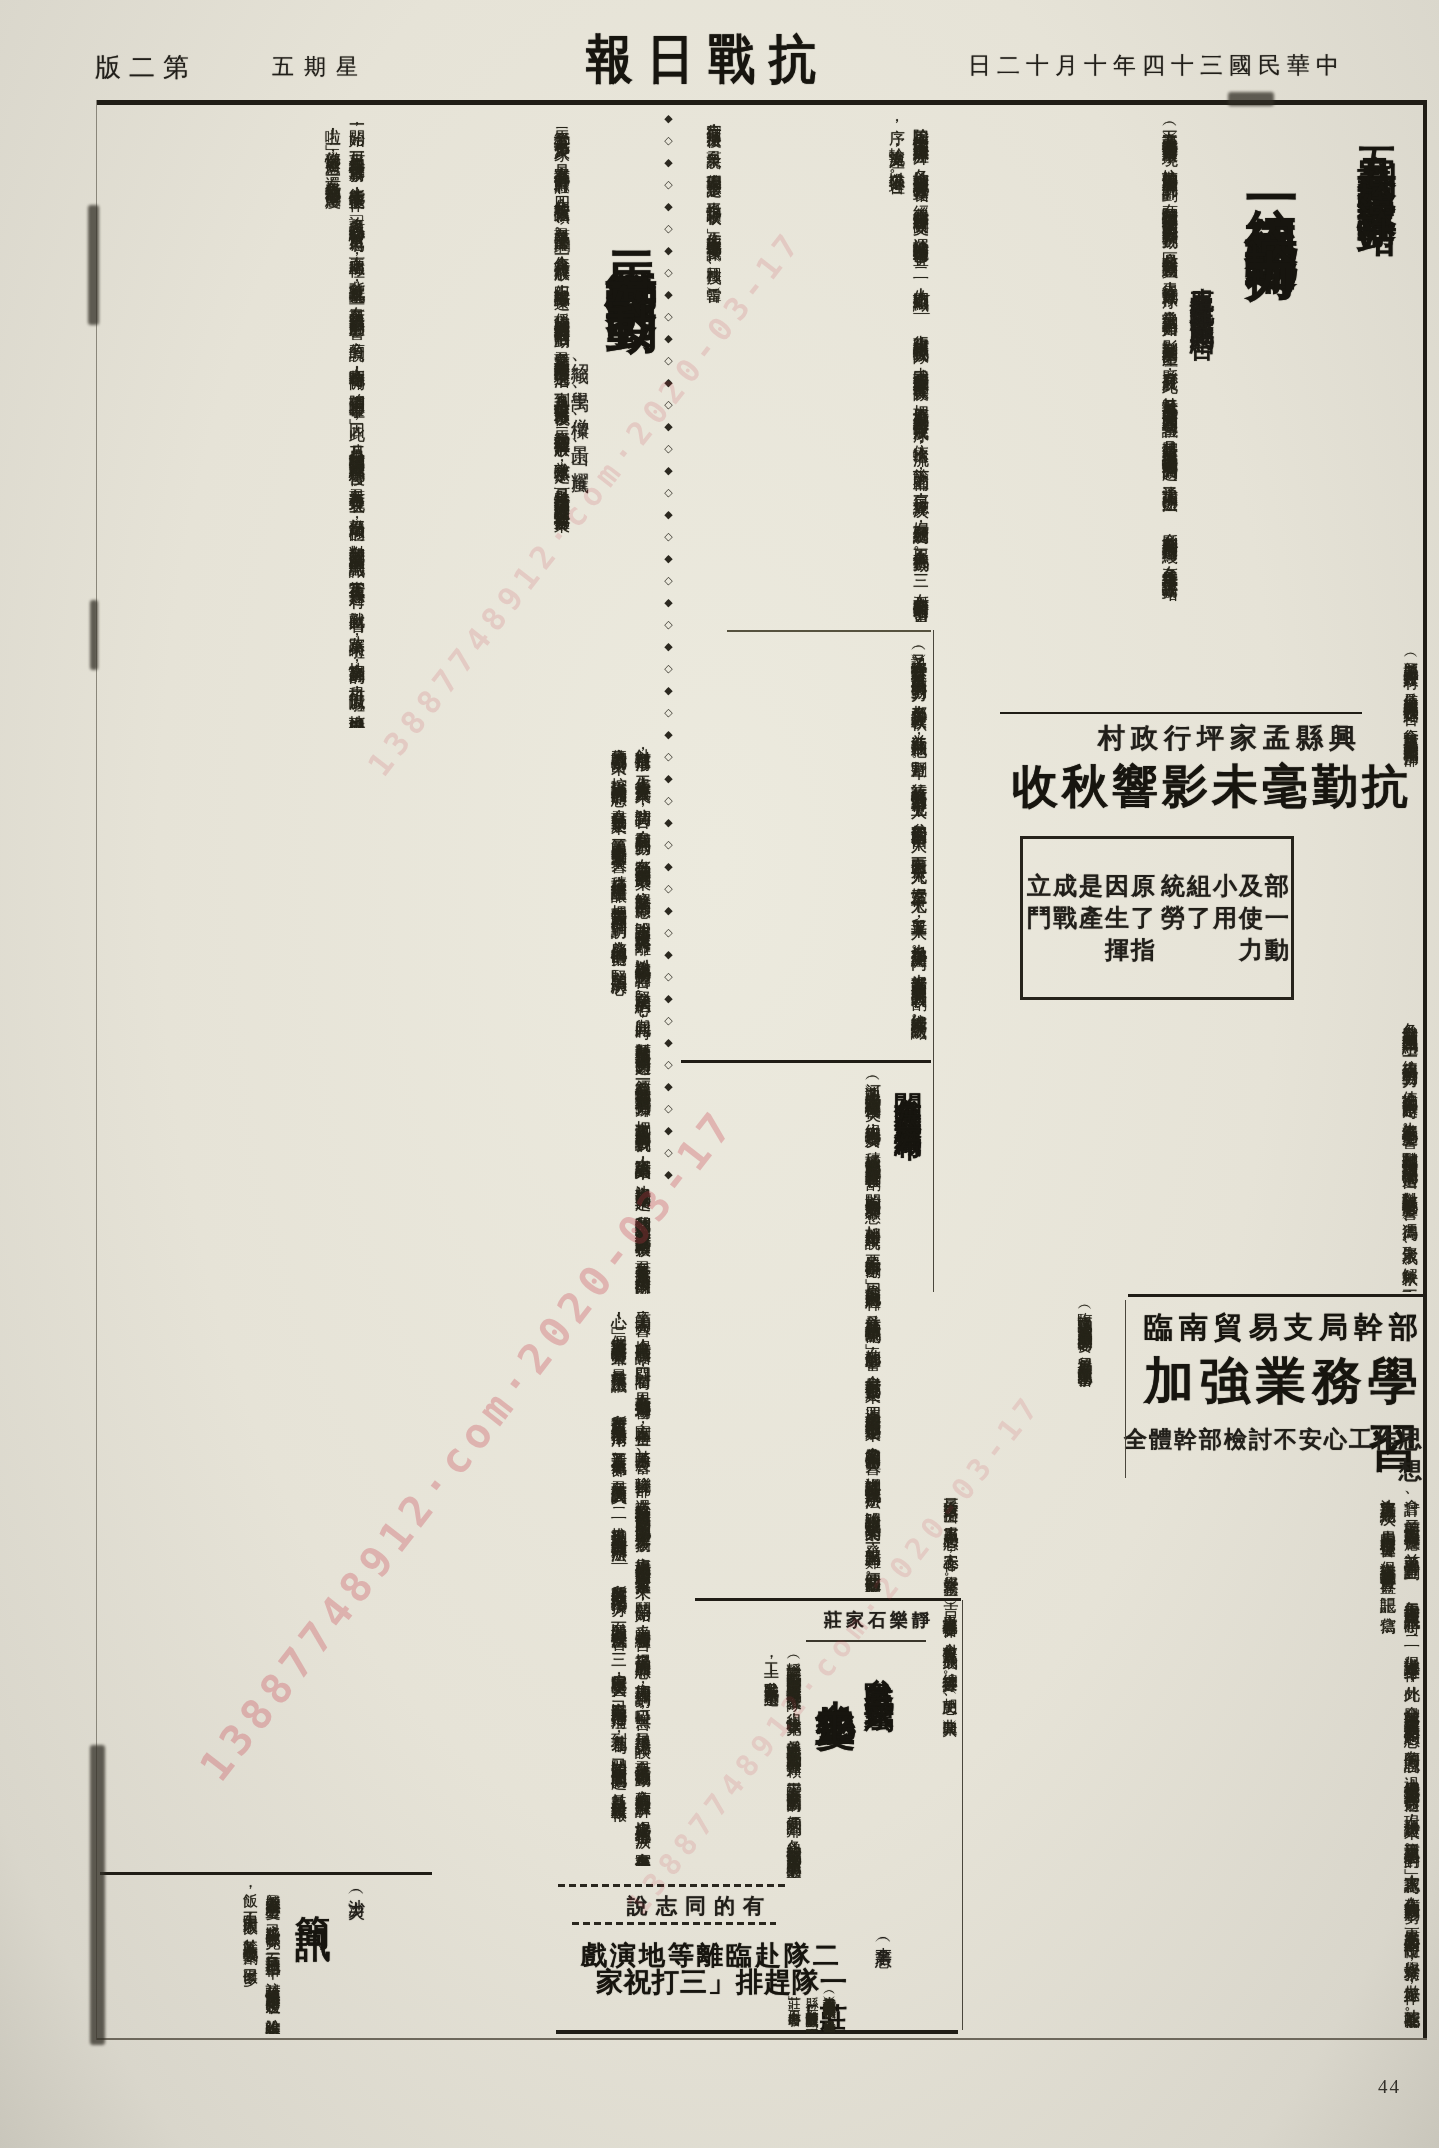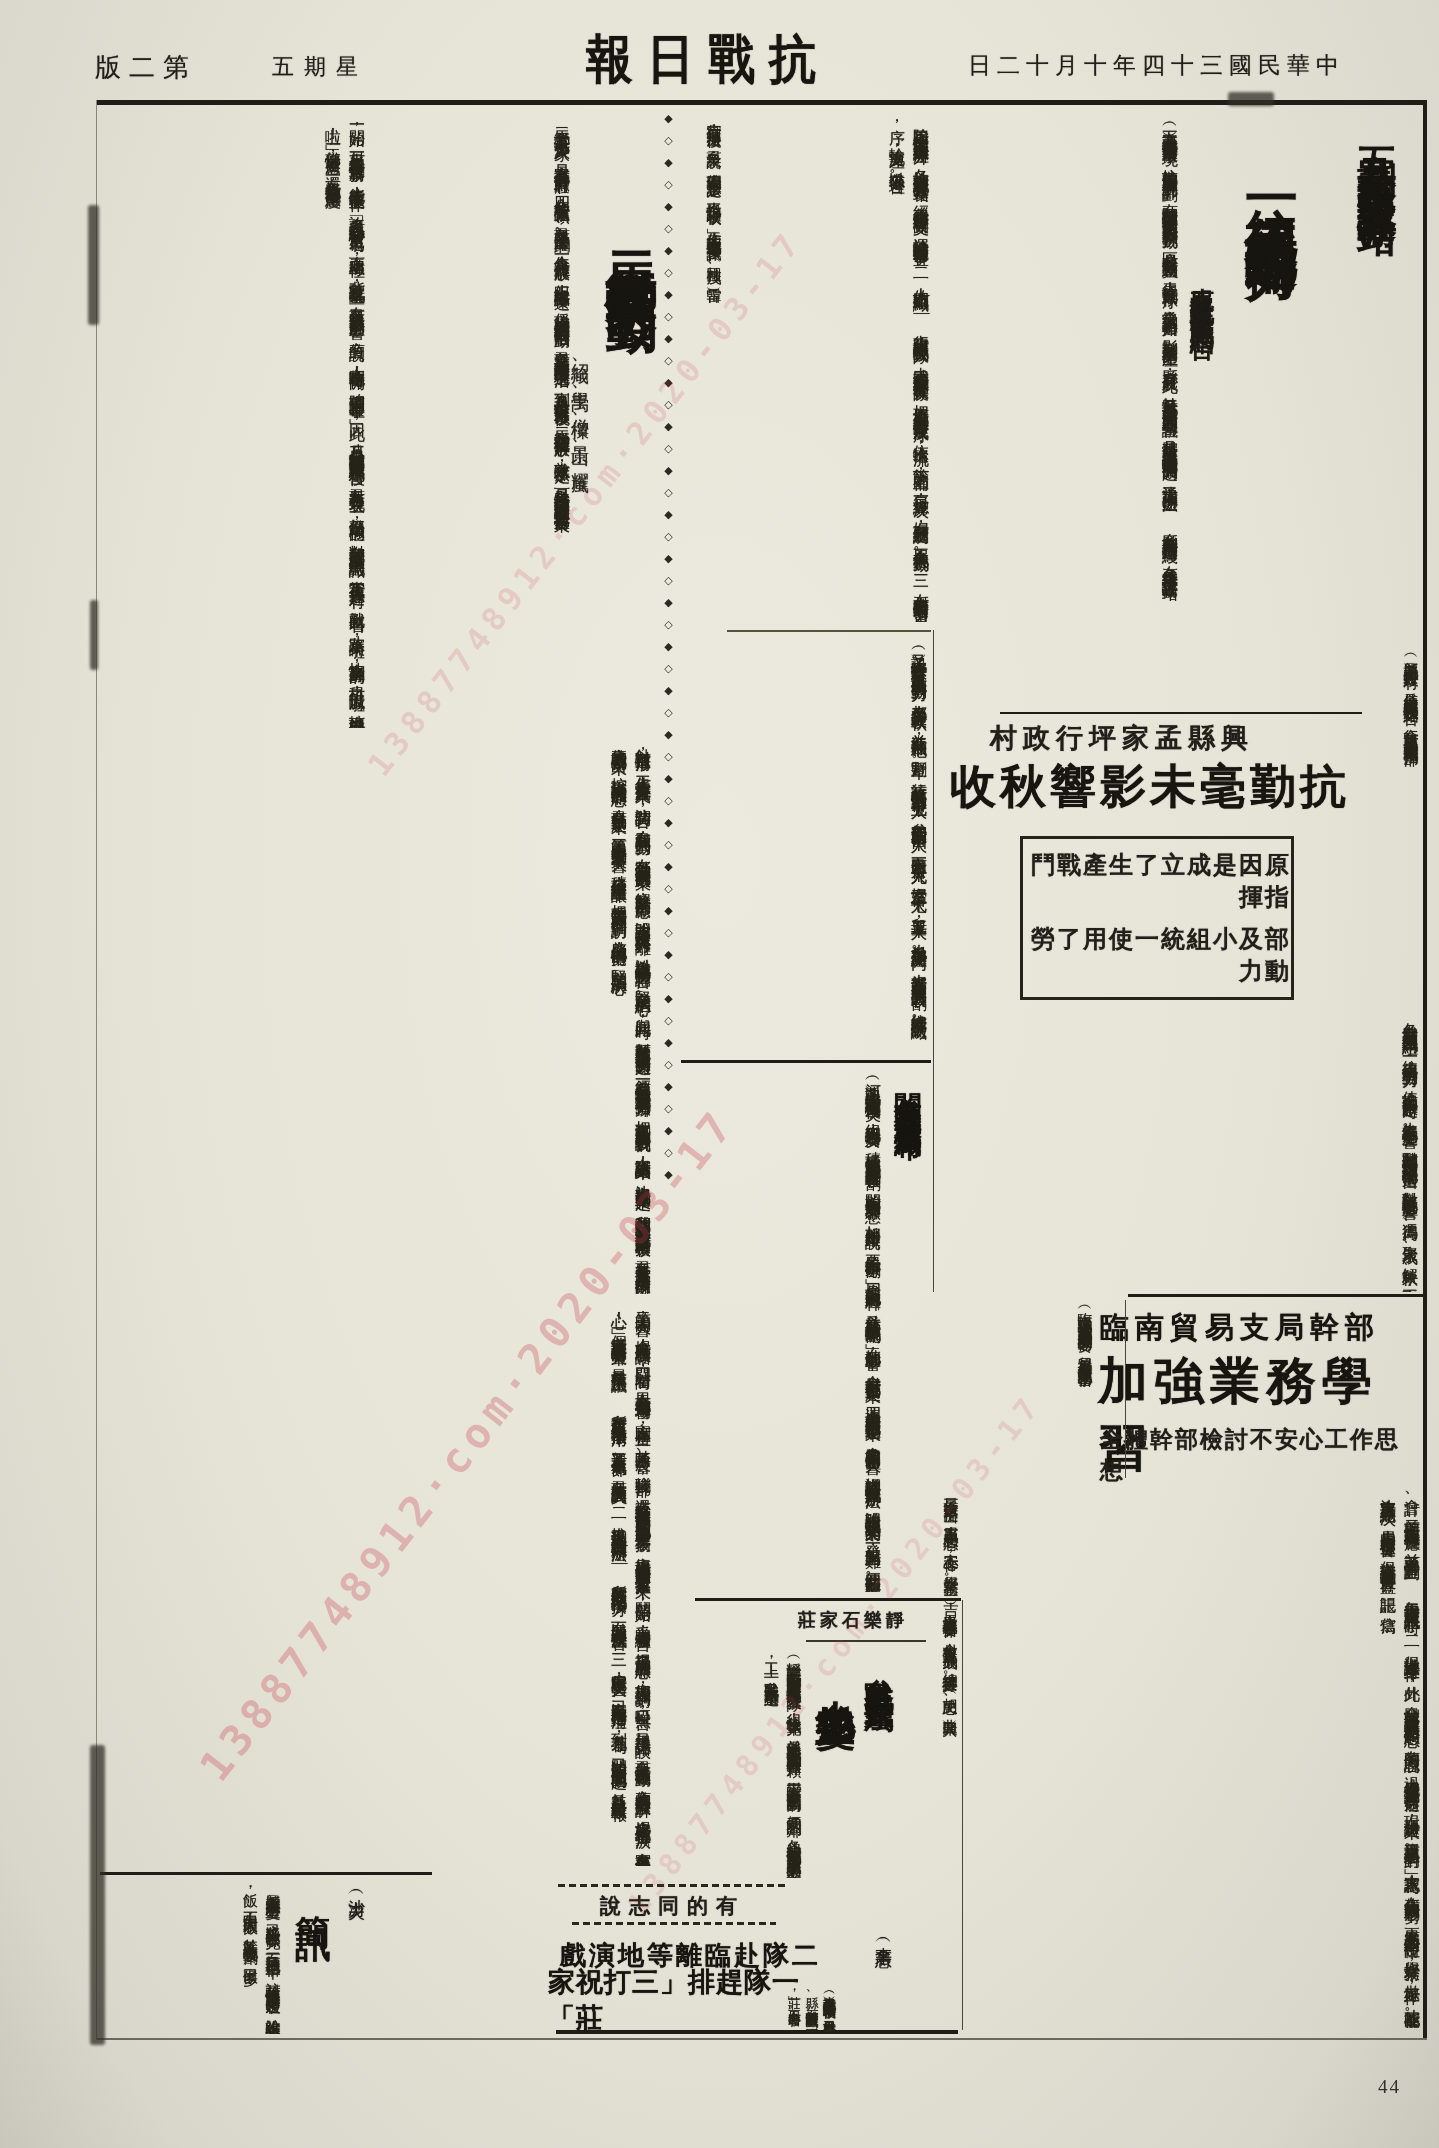--- a/index.html
+++ b/index.html
@@ -10,26 +10,26 @@
     color:#211f1a;}
   .abs{position:absolute;}
   .vt{writing-mode:vertical-rl;text-orientation:upright;}
   .rtl{direction:rtl;unicode-bidi:bidi-override;}
   .ink{text-shadow:0 0 1px rgba(40,36,28,.65);}
   .bodytxt{font-size:16px;line-height:1.5;letter-spacing:1.5px;color:#262419;
     text-shadow:0 0 .8px rgba(40,36,28,.75);overflow:hidden;}
   .head{font-weight:bold;color:#17150f;text-shadow:0 0 1px rgba(20,18,12,.8);}
   .rule{background:#201d16;}
   .vrule{background:#4a463c;}
-  .box{border:3px solid #26231b;display:flex;flex-direction:column;justify-content:space-evenly;align-items:center;}
+  .box{border:3px solid #26231b;display:flex;justify-content:space-evenly;align-items:center;}
   .wavy{height:3px;background:repeating-linear-gradient(90deg,#2a271f 0 7px,transparent 7px 11px);}
   .wm{color:rgba(198,52,70,.28);font-family:"DejaVu Sans Mono",monospace;font-weight:bold;
       letter-spacing:7px;transform-origin:left top;pointer-events:none;}
   .smudge{background:#322f26;filter:blur(1.4px);opacity:.75;border-radius:3px;}
-  .center{text-align:left;}
+  .center{text-align:right;}
 </style>
 </head>
 <body>
 
 <div id="page">
 
   <div class="abs ink rtl" style="left:968px;top:50px;font-size:23px;letter-spacing:6px;">中華民國三十四年十月十二日</div>
   <div class="abs ink rtl head" style="left:586px;top:28px;font-size:47px;letter-spacing:14px;transform:scaleY(1.12);">抗戰日報</div>
   <div class="abs ink rtl" style="left:272px;top:52px;font-size:22px;letter-spacing:10px;">星期五</div>
   <div class="abs ink rtl" style="left:95px;top:50px;font-size:26px;letter-spacing:8px;">第二版</div>

